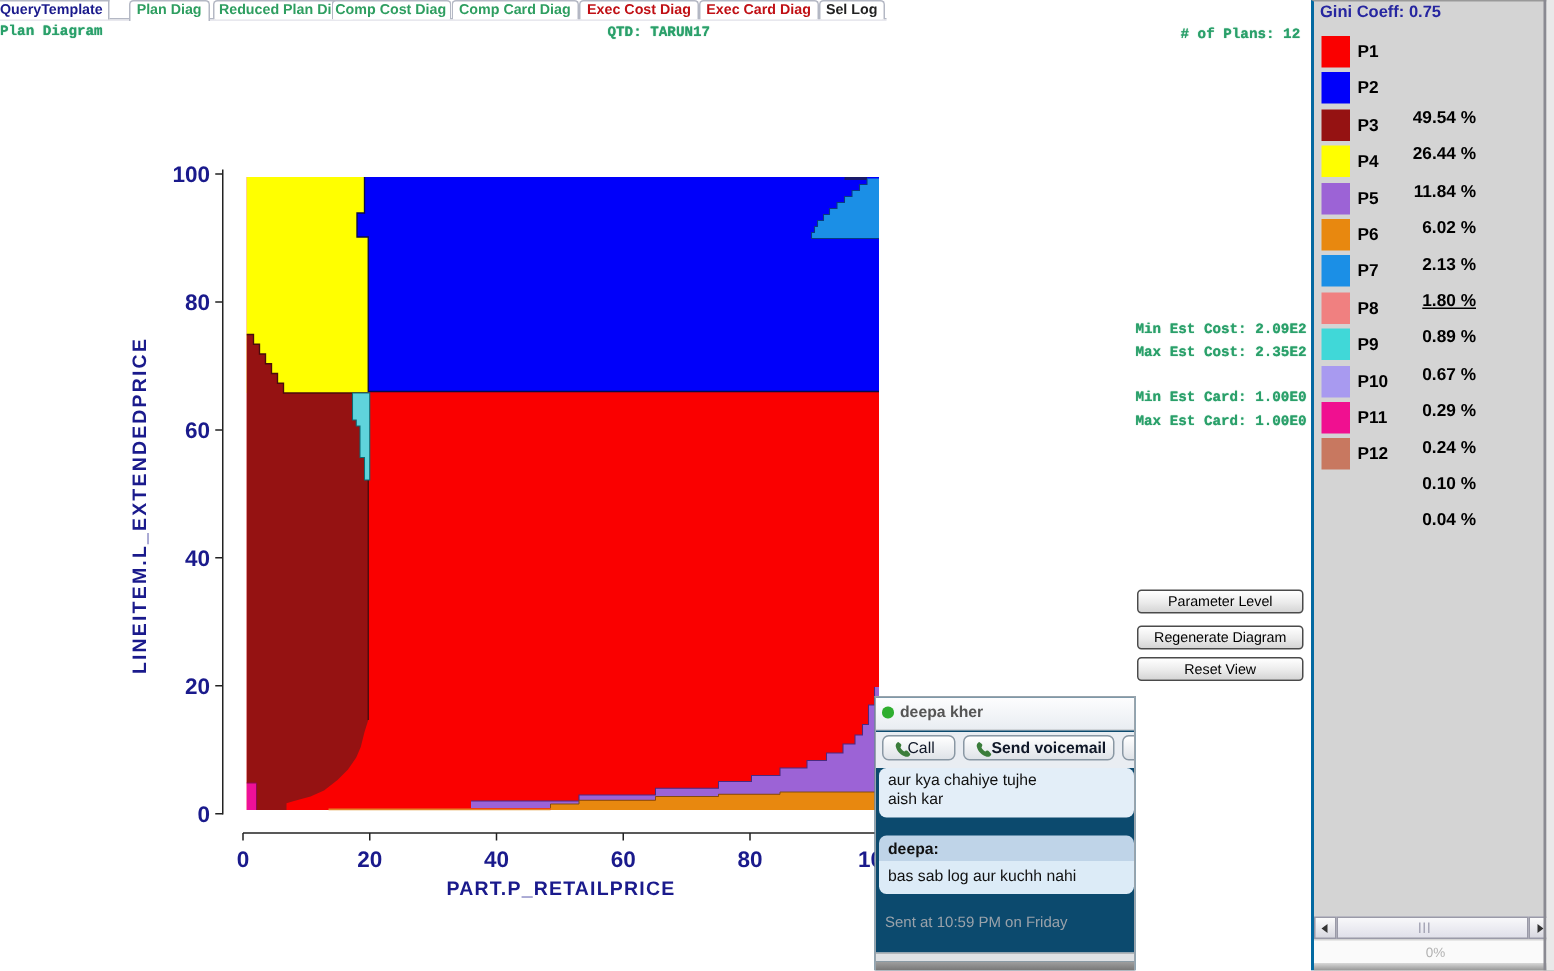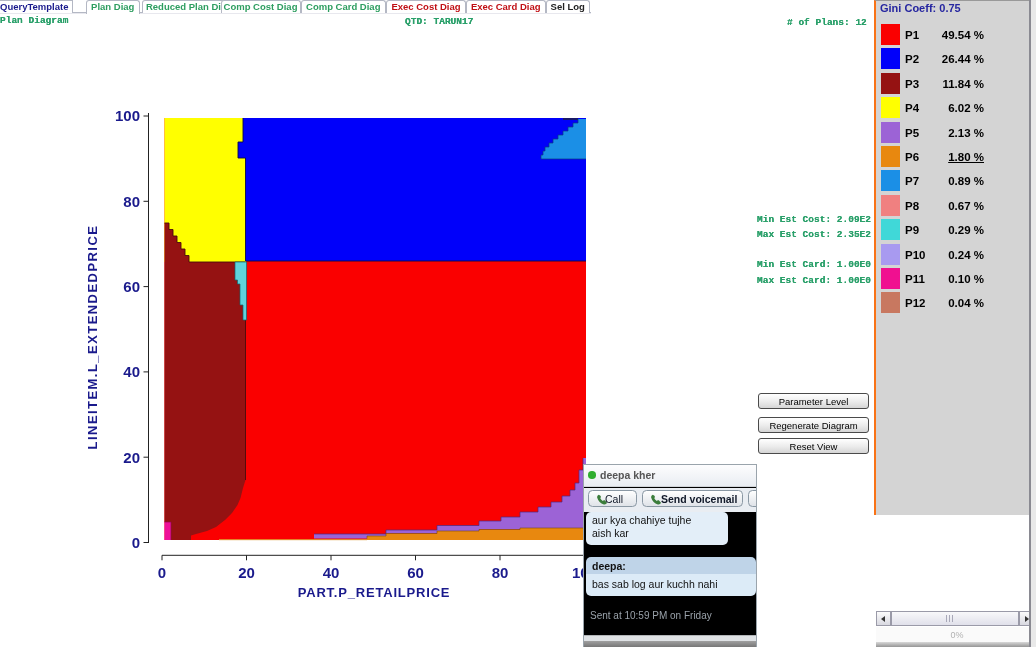--- a/index.html
+++ b/index.html
@@ -5,25 +5,25 @@
 * { margin:0; padding:0; box-sizing:border-box; }
 html,body { width:1036px; height:647px; background:#fff; overflow:hidden; }
 body { font-family:"Liberation Sans", sans-serif; position:relative; }
 #app { position:absolute; left:0; top:0; width:1036px; height:647px; background:#fff; }
 .tab { position:absolute; top:0; height:13px; background:#fff; border:1px solid #b4b8c4; border-bottom:none; border-radius:3px 3px 0 0; font-weight:bold; font-size:9.5px; line-height:12px; text-align:center; white-space:nowrap; overflow:hidden; }
 #tabline { position:absolute; left:0; top:12px; width:591px; height:1px; background:#b4b8c4; }
 #tabline2 { position:absolute; left:0; top:13px; width:591px; height:1px; background:#e8e8ee; }
 .hdr { position:absolute; font-family:"Liberation Mono", monospace; font-weight:bold; font-size:9.5px; color:#2aa06a; white-space:nowrap; text-shadow:0 0 0.6px #2aa06a; }
 .stat { position:absolute; left:757px; font-family:"Liberation Mono", monospace; font-weight:bold; font-size:9.5px; color:#2aa06a; white-space:nowrap; text-shadow:0 0 0.6px #2aa06a; }
 .pbtn { position:absolute; left:758px; width:111px; height:16px; border:1px solid #4a4a4a; border-radius:3px; background:linear-gradient(#ffffff,#ebebeb 55%,#d5d5d5); font-size:9.5px; font-weight:normal; color:#000; text-align:center; line-height:15px; }
-#sidebar { position:absolute; left:874px; top:0; width:162px; height:515px; background:#d4d4d4; border-left:2px solid #f97316; border-top:1px solid #999; }
+#sidebar { position:absolute; left:874px; top:0; width:162px; height:647px; background:#d4d4d4; border-left:2px solid #0369a1; border-top:1px solid #999; }
 .sw { position:absolute; left:5px; width:19px; height:21px; }
 .plab { position:absolute; left:29px; font-size:11.5px; font-weight:bold; color:#000; }
-.ppct { position:absolute; left:40px; width:68px; text-align:right; font-size:11.5px; white-space:nowrap; font-weight:bold; color:#000; }
-#chat { position:absolute; left:583px; top:464px; width:174px; height:183px; background:#000000; border:1px solid #9aa4ac; border-bottom:none; overflow:hidden; }
+.ppct { position:absolute; left:40px; width:68px; text-align:right; font-size:11.5px; white-space:nowrap; font-weight:bold; color:#000;margin-top:44px; }
+#chat { position:absolute; left:583px; top:464px; width:174px; height:183px; background:#0c4a6e; border:1px solid #9aa4ac; border-bottom:none; overflow:hidden; }
 </style>
 </head>
 <body>
 <div id="app">
 
   <div id="tabline"></div>
   <div id="tabline2"></div>
   <div class="tab" style="left:-4px; width:76.5px; color:#1a1a8c; border-radius:0;">QueryTemplate</div>
   <div class="tab" style="left:86px; width:53.5px; color:#2e9e60; height:14px; background:#fff; z-index:3;">Plan Diag</div>
   <div class="tab" style="left:142px; width:94px; color:#2e9e60;">Reduced Plan Diag</div>
@@ -172,21 +172,21 @@
       <div style="position:absolute;left:16px;top:2px;font-size:10.5px;font-weight:normal;color:#101828;">Call</div>
     </div>
     <div style="position:absolute;left:58px;top:25px;width:101px;height:17px;border:1px solid #8a98a4;border-radius:4.5px;background:linear-gradient(#ffffff,#dfe3e8);">
       <svg width="11" height="11" style="position:absolute;left:7px;top:2.5px;" viewBox="0 0 10 10">
           <path d="M2.6,0.6 C1.4,1.1 0.8,2.2 1.1,3.5 C1.9,6.4 4.2,8.7 7.1,9.5 C8.4,9.8 9.5,9.2 10,8 L8.4,6.2 C8,5.7 7.3,5.7 6.7,6 L6.2,6.3 C5.2,5.7 4.4,4.9 3.9,3.9 L4.2,3.4 C4.6,2.8 4.5,2.1 4,1.7 Z" fill="#3b7d3b"></path>
         </svg>
       <div style="position:absolute;left:18px;top:2px;font-size:10.5px;font-weight:bold;color:#101828;white-space:nowrap;">Send voicemail</div>
     </div>
     <div style="position:absolute;left:164px;top:25px;width:20px;height:17px;border:1px solid #8a98a4;border-radius:4.5px;background:linear-gradient(#ffffff,#dfe3e8);"></div>
 
-    <div style="position:absolute;left:2px;top:47px;width:142px;height:33px;background:#e3eef8;border-radius:5px;">
+    <div style="position:absolute;left:2px;top:47px;width:170px;height:33px;background:#e3eef8;border-radius:5px;">
       <div style="position:absolute;left:6px;top:1.5px;font-size:10.5px;color:#111;">aur kya chahiye tujhe</div>
       <div style="position:absolute;left:6px;top:15px;font-size:10.5px;color:#111;">aish kar</div>
     </div>
     <div style="position:absolute;left:2px;top:109px;width:170px;height:22px;background:#dcebf7;border-radius:0 0 5px 5px;">
       <div style="position:absolute;left:6px;top:4px;font-size:10.5px;color:#111;">bas sab log aur kuchh nahi</div>
     </div>
     <div style="position:absolute;left:2px;top:92px;width:170px;height:17px;background:#bfd4e8;border-radius:5px 5px 0 0;">
       <div style="position:absolute;left:6px;top:2.5px;font-size:10.5px;font-weight:bold;color:#111;">deepa:</div>
     </div>
     <div style="position:absolute;left:6px;top:145px;font-size:10px;color:#9aa2aa;">Sent at 10:59 PM on Friday</div>

